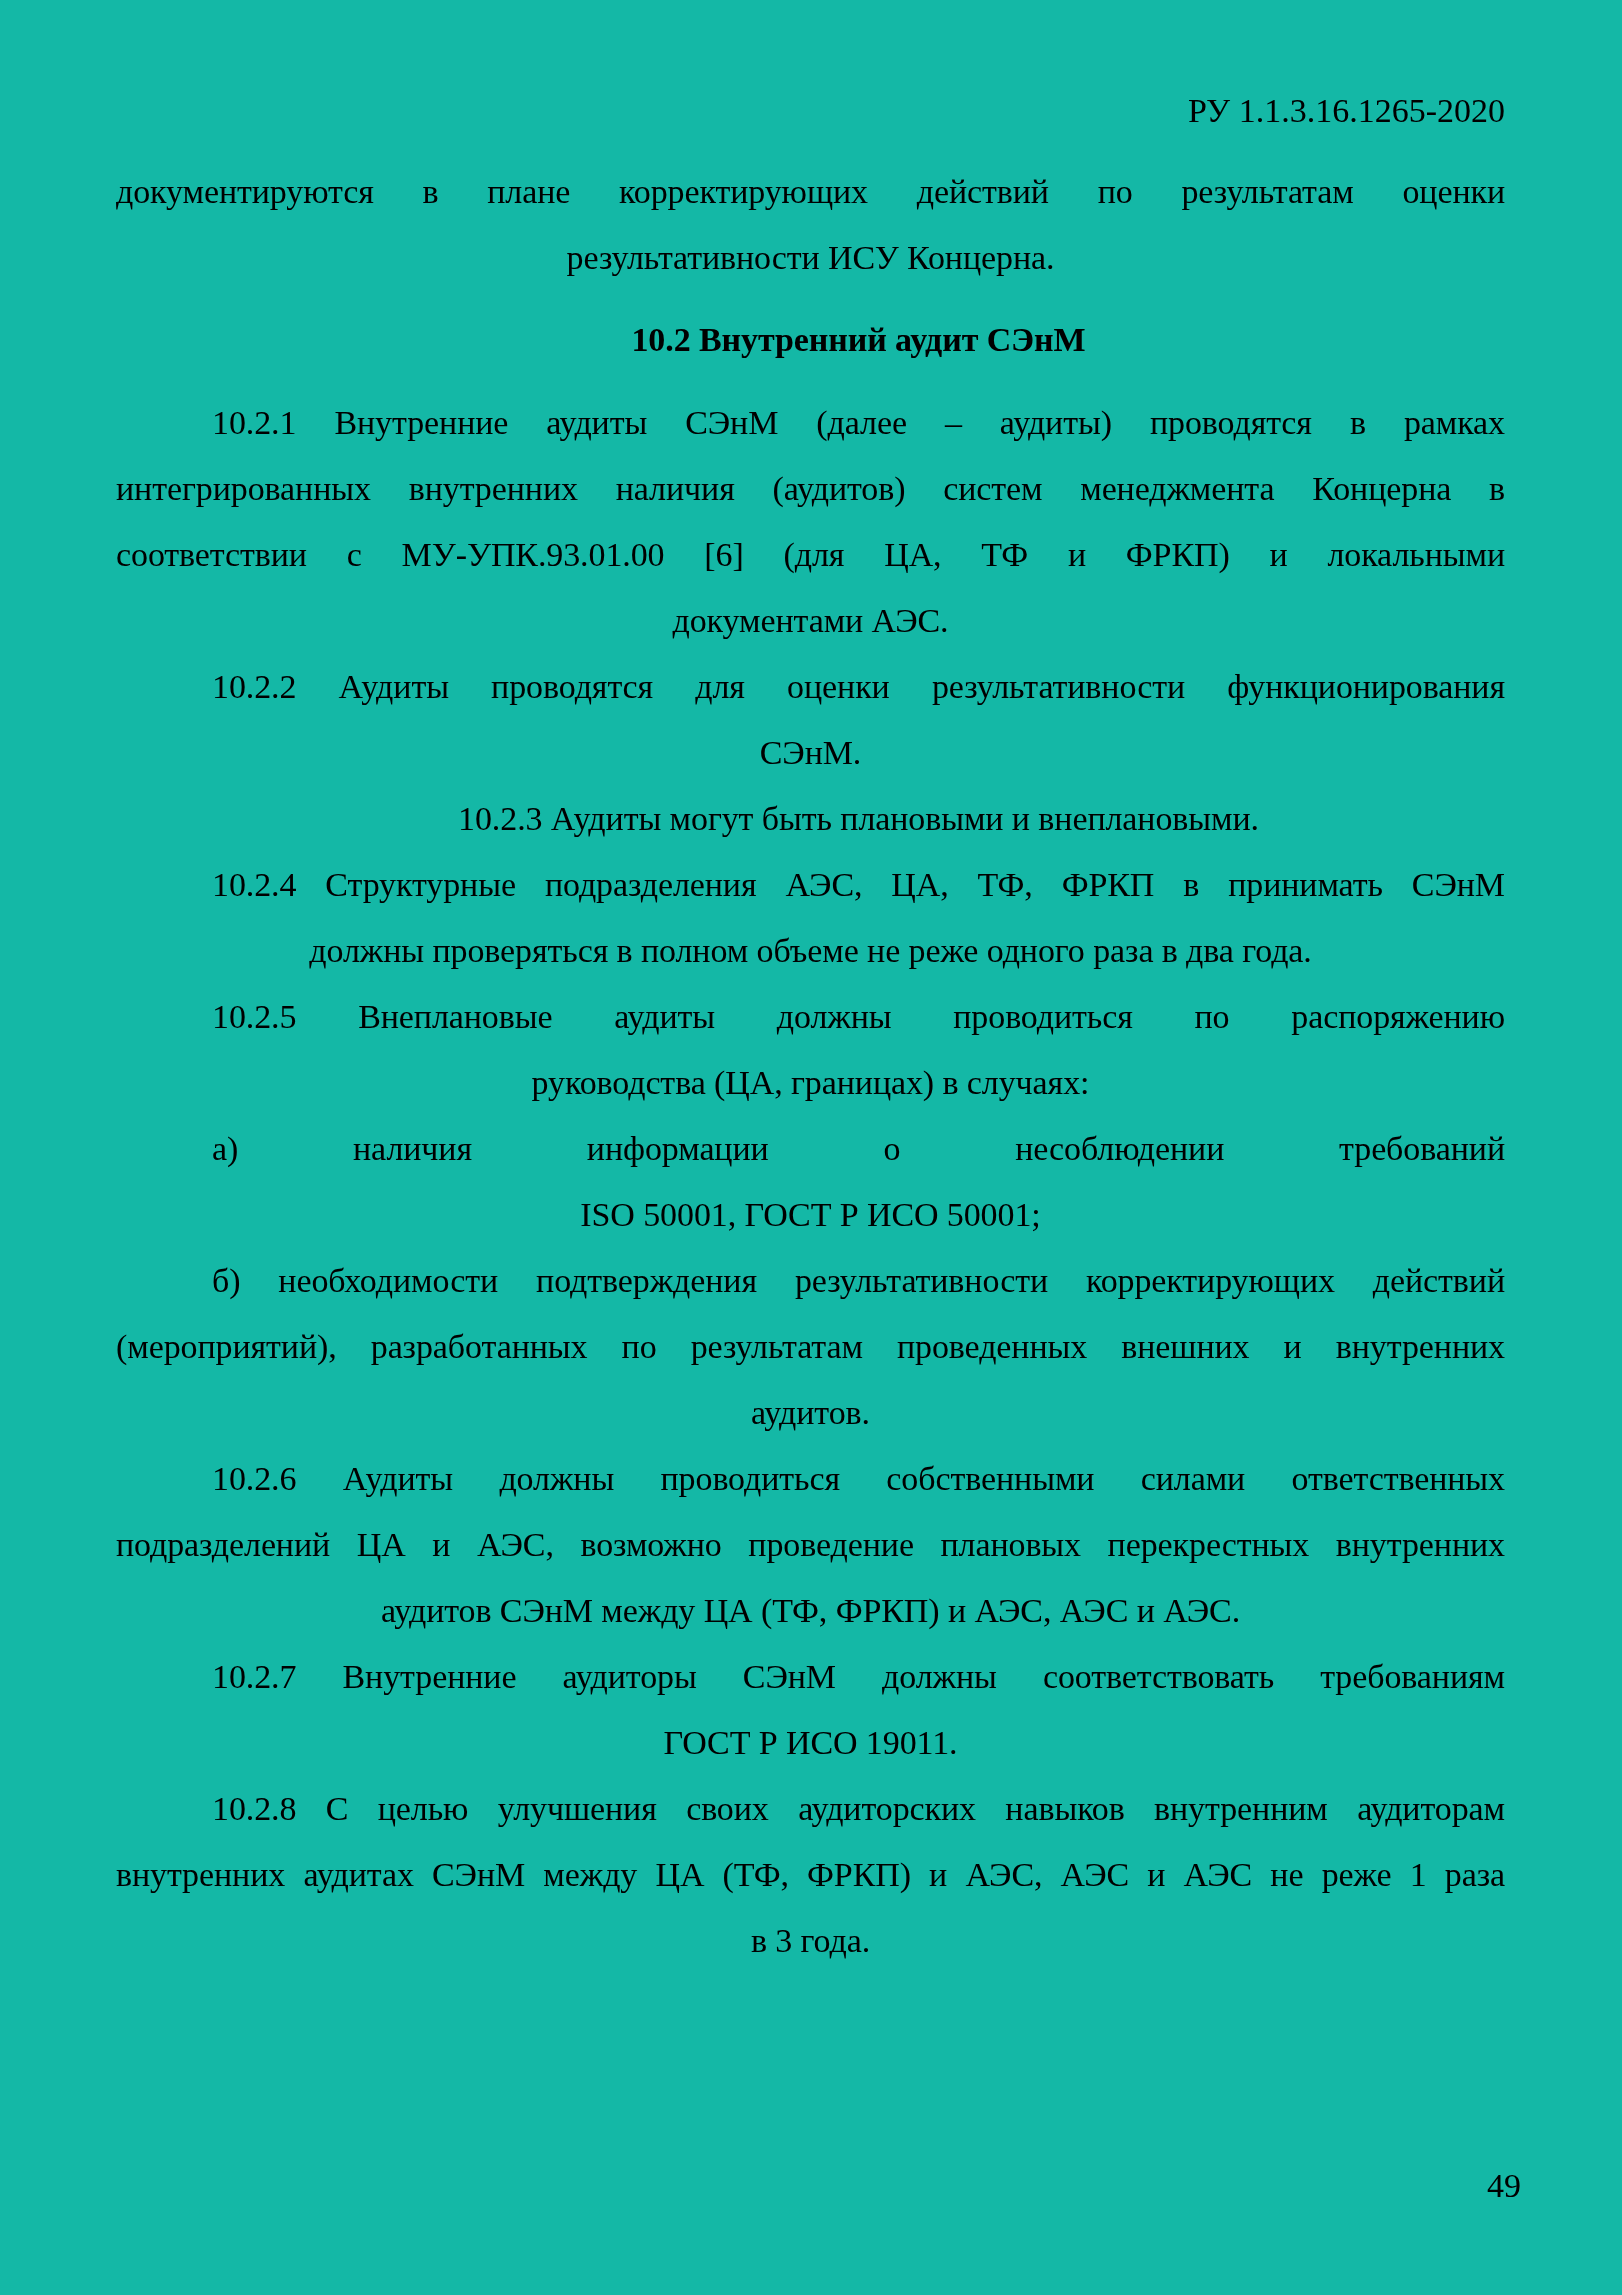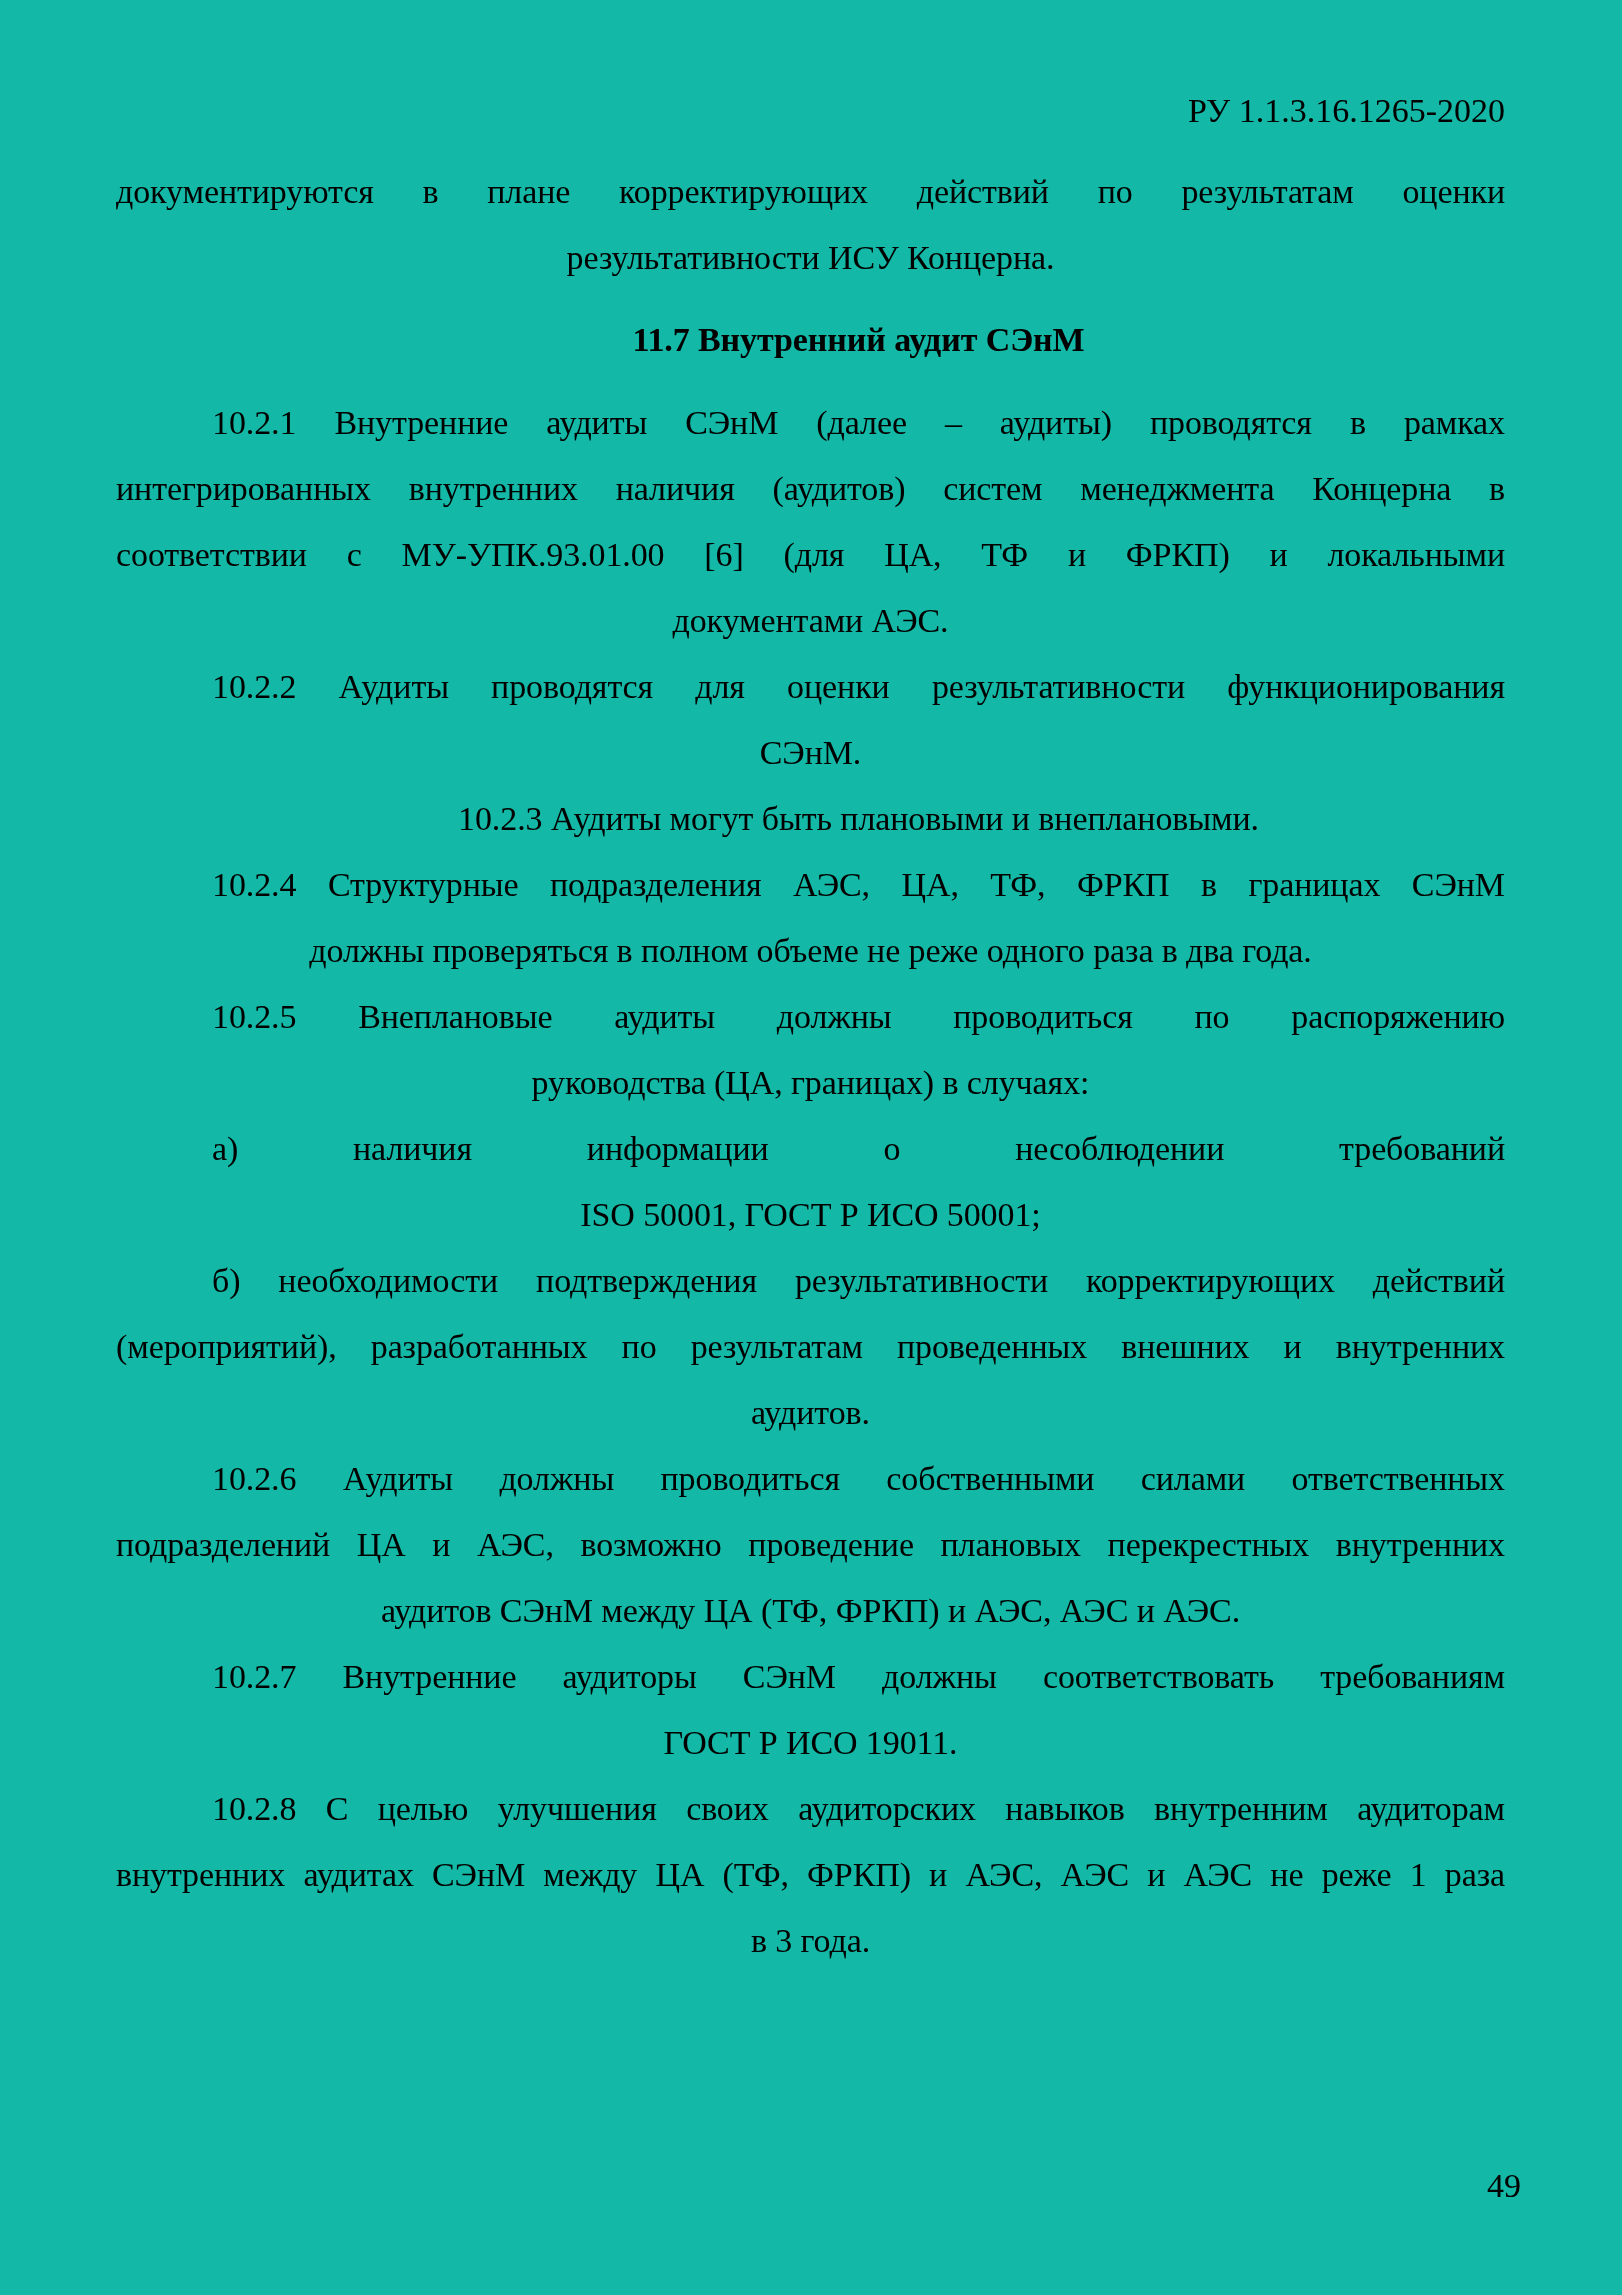--- a/index.html
+++ b/index.html
@@ -52,29 +52,29 @@
 </head>
 <body>
 
 <div class="page">
 
   <div class="doc-header">РУ 1.1.3.16.1265-2020</div>
 
   <div class="body-text">
     <div class="line jl">документируются в плане корректирующих действий по результатам оценки</div>
     <div class="line pl">результативности ИСУ Концерна.</div>
-    <div class="line pl ind heading">11.7 Внутренний аудит СЭнМ</div>
+    <div class="line pl ind heading">10.2 Внутренний аудит СЭнМ</div>
     <div class="line jl ind">10.2.1 Внутренние аудиты СЭнМ (далее – аудиты) проводятся в рамках</div>
     <div class="line jl">интегрированных внутренних наличия (аудитов) систем менеджмента Концерна в</div>
     <div class="line jl">соответствии с МУ-УПК.93.01.00 [6] (для ЦА, ТФ и ФРКП) и локальными</div>
     <div class="line pl">документами АЭС.</div>
     <div class="line jl ind">10.2.2 Аудиты проводятся для оценки результативности функционирования</div>
     <div class="line pl">СЭнМ.</div>
     <div class="line pl ind">10.2.3 Аудиты могут быть плановыми и внеплановыми.</div>
-    <div class="line jl ind">10.2.4 Структурные подразделения АЭС, ЦА, ТФ, ФРКП в границах СЭнМ</div>
+    <div class="line jl ind">10.2.4 Структурные подразделения АЭС, ЦА, ТФ, ФРКП в принимать СЭнМ</div>
     <div class="line pl">должны проверяться в полном объеме не реже одного раза в два года.</div>
     <div class="line jl ind">10.2.5 Внеплановые аудиты должны проводиться по распоряжению</div>
     <div class="line pl">руководства (ЦА, границах) в случаях:</div>
     <div class="line jl ind">а) наличия информации о несоблюдении требований</div>
     <div class="line pl">ISO 50001, ГОСТ Р ИСО 50001;</div>
     <div class="line jl ind">б) необходимости подтверждения результативности корректирующих действий</div>
     <div class="line jl">(мероприятий), разработанных по результатам проведенных внешних и внутренних</div>
     <div class="line pl">аудитов.</div>
     <div class="line jl ind">10.2.6 Аудиты должны проводиться собственными силами ответственных</div>
     <div class="line jl">подразделений ЦА и АЭС, возможно проведение плановых перекрестных внутренних</div>

